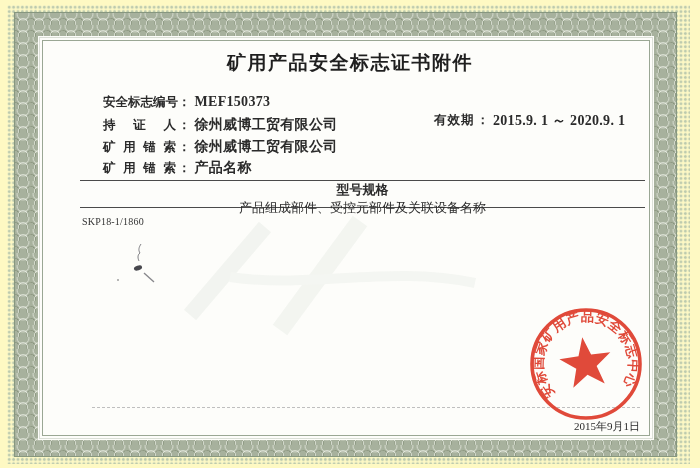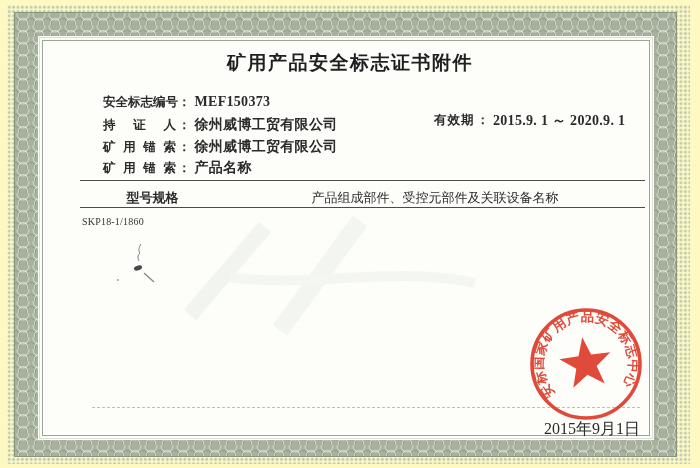--- a/index.html
+++ b/index.html
@@ -41,29 +41,29 @@
   .field{position:absolute;left:103px;display:flex;align-items:center;height:16px;}
   .flabel{display:inline-block;width:73px;text-align-last:justify;text-justify:inter-character;
     font-size:12.5px;font-weight:600;white-space:nowrap;}
   .colon{font-size:12.5px;font-weight:600;margin:0 4px 0 2px;}
   .fvalue{font-size:14px;letter-spacing:.3px;white-space:nowrap;font-weight:bold;}
   .validity{position:absolute;left:434px;top:112px;display:flex;align-items:flex-start;}
   .vlabel{font-size:12.5px;font-weight:600;letter-spacing:1px;}
   
   .cert-table{position:absolute;left:80px;top:180px;width:565px;}
   .t-rule{border-top:1.5px solid #4a4a4a;height:0;}
-  .t-head{display:flex;align-items:flex-end;height:26px;}
+  .t-head{display:flex;align-items:center;height:26px;flex-direction:column;}
   .t-col1{width:145px;text-align:center;font-size:13px;font-weight:600;}
   .t-col2{flex:1;text-align:center;font-size:13px;font-weight:400;}
   .t-row{display:flex;padding-top:8px;align-items:flex-start;}
   .t-cell1{width:145px;font-size:10px;padding-left:2px;letter-spacing:.2px;color:#333;}
   .t-cell2{flex:1;font-size:12.5px;padding-left:47px;}
   
   .dashes{position:absolute;left:92px;top:407px;width:548px;border-top:1px dashed #bfbfbf;height:0;}
-  .issue-date{position:absolute;left:450px;top:419px;width:190px;text-align:right;font-size:16px;}
+  .issue-date{position:absolute;left:450px;top:419px;width:190px;text-align:right;font-size:11px;}
   .seal-wrap{position:absolute;left:528px;top:306px;width:116px;height:116px;opacity:.92;}
   .smudge{position:absolute;left:108px;top:242px;width:55px;height:50px;}
   .watermark{position:absolute;left:170px;top:215px;width:330px;height:130px;opacity:.55;pointer-events:none;}
 </style>
 </head>
 <body>
 
 <div class="page">
 
   <div class="lace"></div>

